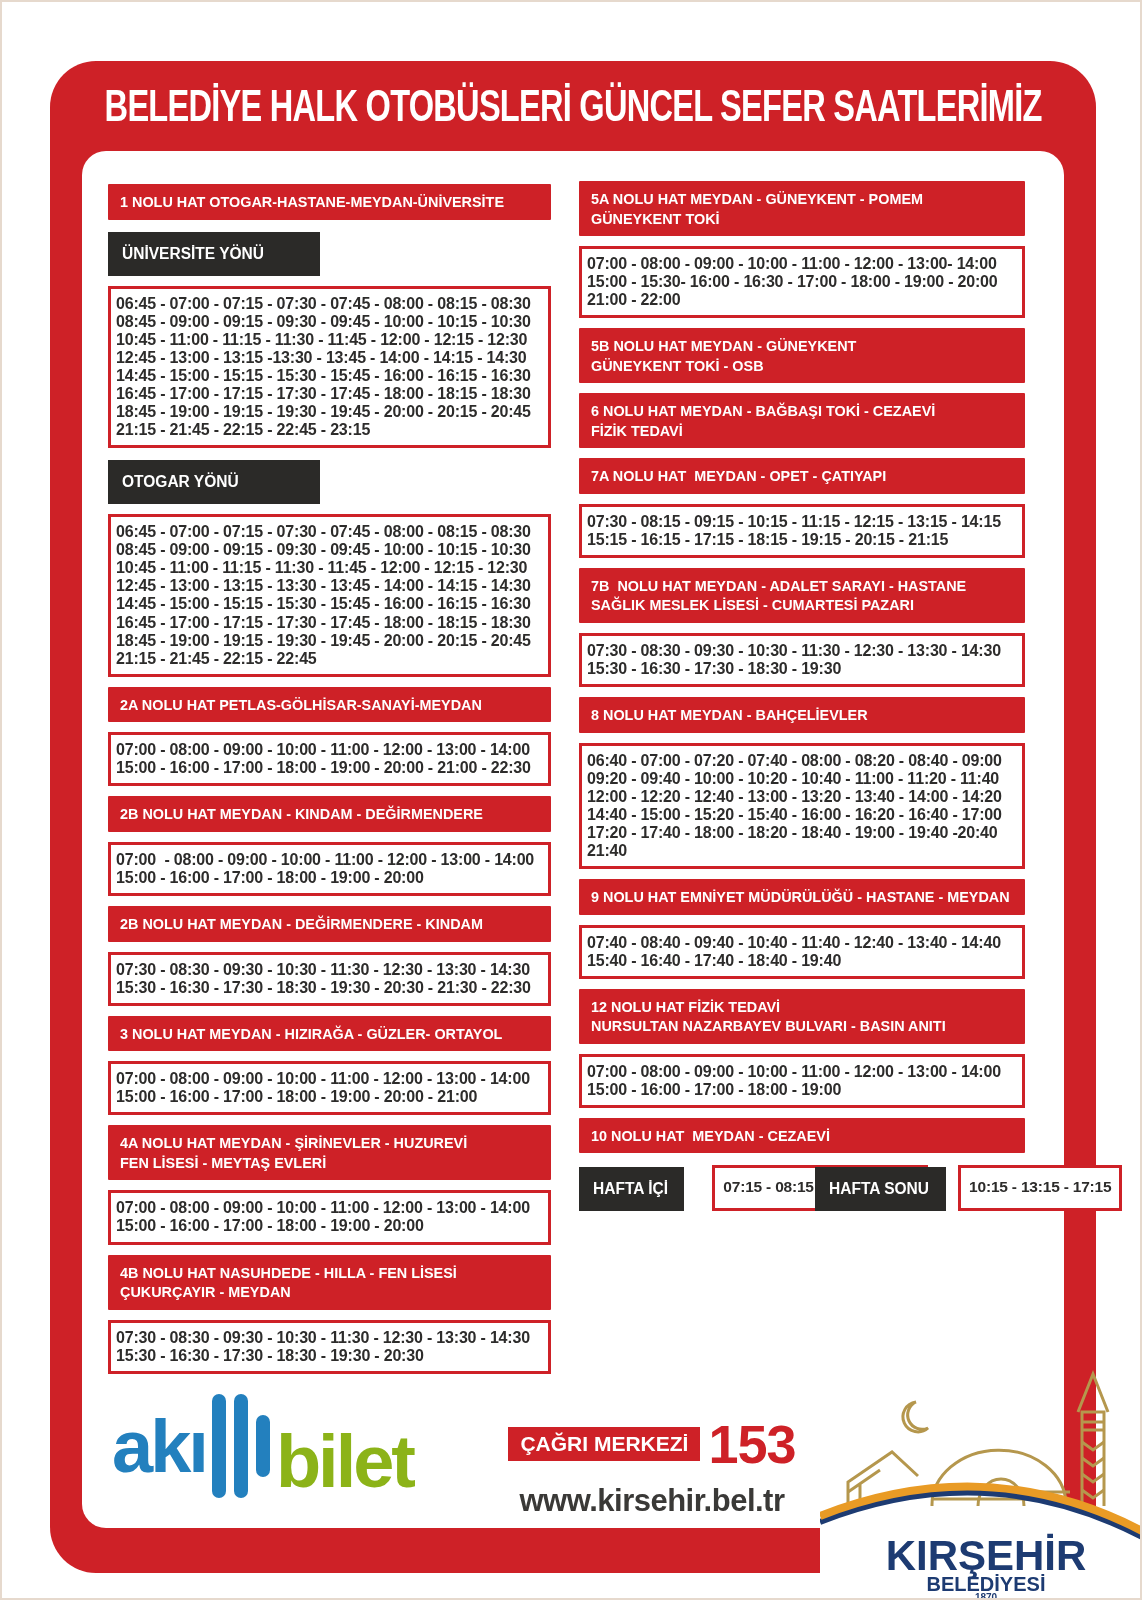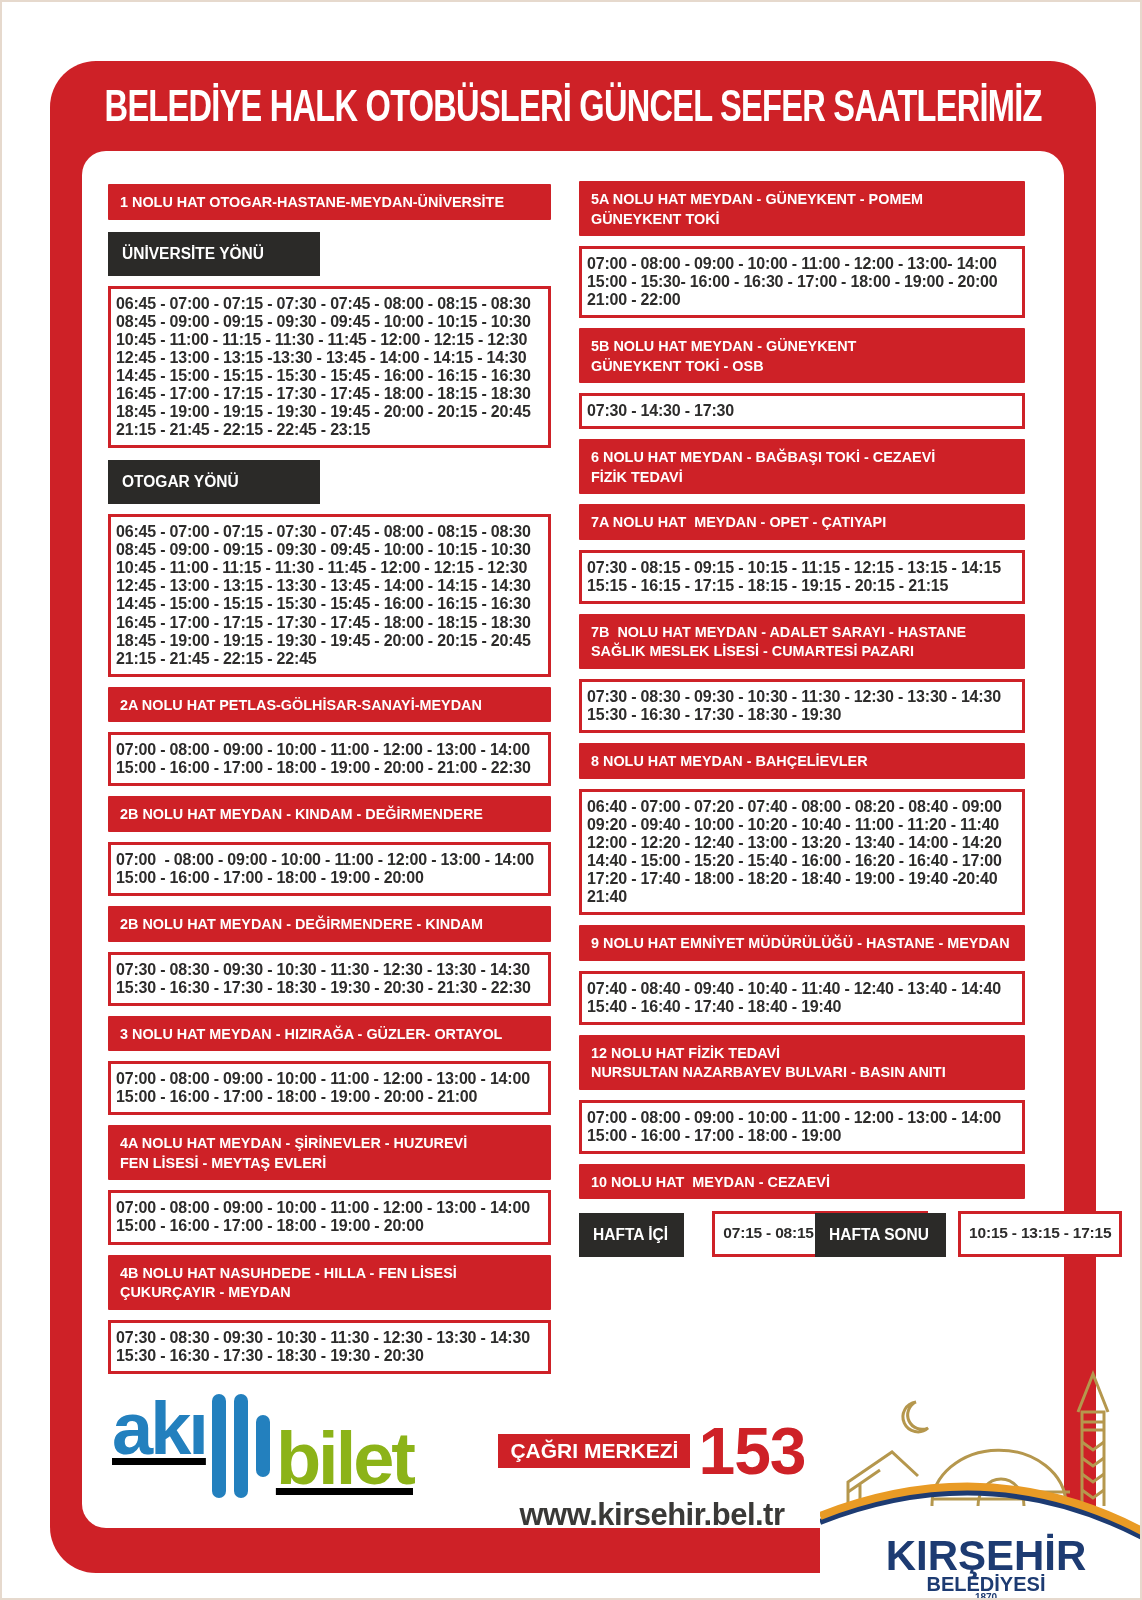--- a/index.html
+++ b/index.html
@@ -44,32 +44,32 @@
     padding:6px 5px;font-size:16px;line-height:1.13;white-space:pre;
     letter-spacing:-0.2px;
   }
   .hafta-row{display:flex;gap:22px;margin-top:2px;}
   .hafta-colA{width:214px;display:flex;flex-direction:row;gap:28px;}
   .hafta-colB{width:222px;display:flex;flex-direction:row;gap:12px;}
   .hafta-colA .tbox,.hafta-colB .tbox{font-size:15.5px;padding:10px 8px;}
   .hafta-colA .dirbox,.hafta-colB .dirbox{width:100%;}
   
   .akilli{
-    position:absolute;left:30px;top:1235px;display:flex;height:120px;text-decoration:underline;
+    position:absolute;left:30px;top:1235px;display:flex;align-items:center;height:120px;
   }
   .akilli .blue-txt{color:#2380be;font-size:74px;letter-spacing:-3px;}
   .akilli .bars{display:flex;gap:8px;align-items:center;margin-left:6px;}
   .akilli .bar{width:14px;border-radius:7px;background:#2380be;}
   .akilli .bar.b1,.akilli .bar.b2{height:104px;}
   .akilli .bar.b3{height:62px;}
   .akilli .green-txt{color:#8cb318;font-size:74px;letter-spacing:-3px;margin-left:6px;margin-top:30px;}
   .callcenter{position:absolute;left:410px;top:1262px;width:320px;text-align:center;}
   .cc-line{display:flex;align-items:center;justify-content:center;gap:8px;}
   .cc-label{background:#ce2127;color:#fff;font-size:21px;padding:5px 12px;white-space:pre;}
-  .cc-num{color:#ce2127;font-size:66px;letter-spacing:-1px;}
+  .cc-num{color:#ce2127;font-size:54px;letter-spacing:-1px;}
   .cc-web{color:#3a3937;font-size:31px;margin-top:8px;letter-spacing:-0.5px;}
   .muni-logo{position:absolute;left:818px;top:1362px;width:324px;height:238px;}
   .muni-logo svg{display:block;}
 </style>
 </head>
 <body>
 
 <div class="frame">
   <div class="title-band">
     <span>BELEDİYE HALK OTOBÜSLERİ GÜNCEL SEFER SAATLERİMİZ</span>
@@ -126,21 +126,20 @@
 
     <div class="col col-right">
       <div class="rhead"><span>5A NOLU HAT MEYDAN - GÜNEYKENT - POMEM
 GÜNEYKENT TOKİ</span></div>
       <div class="tbox">07:00 - 08:00 - 09:00 - 10:00 - 11:00 - 12:00 - 13:00- 14:00
 15:00 - 15:30- 16:00 - 16:30 - 17:00 - 18:00 - 19:00 - 20:00
 21:00 - 22:00</div>
 
       <div class="rhead"><span>5B NOLU HAT MEYDAN - GÜNEYKENT
 GÜNEYKENT TOKİ - OSB</span></div>
-      <div class="tbox">07:30 - 14:30 - 17:30</div>
 
       <div class="rhead"><span>6 NOLU HAT MEYDAN - BAĞBAŞI TOKİ - CEZAEVİ
 FİZİK TEDAVİ</span></div>
 
       <div class="rhead"><span>7A NOLU HAT  MEYDAN - OPET - ÇATIYAPI</span></div>
       <div class="tbox">07:30 - 08:15 - 09:15 - 10:15 - 11:15 - 12:15 - 13:15 - 14:15
 15:15 - 16:15 - 17:15 - 18:15 - 19:15 - 20:15 - 21:15</div>
 
       <div class="rhead"><span>7B  NOLU HAT MEYDAN - ADALET SARAYI - HASTANE
 SAĞLIK MESLEK LİSESİ - CUMARTESİ PAZARI</span></div>

